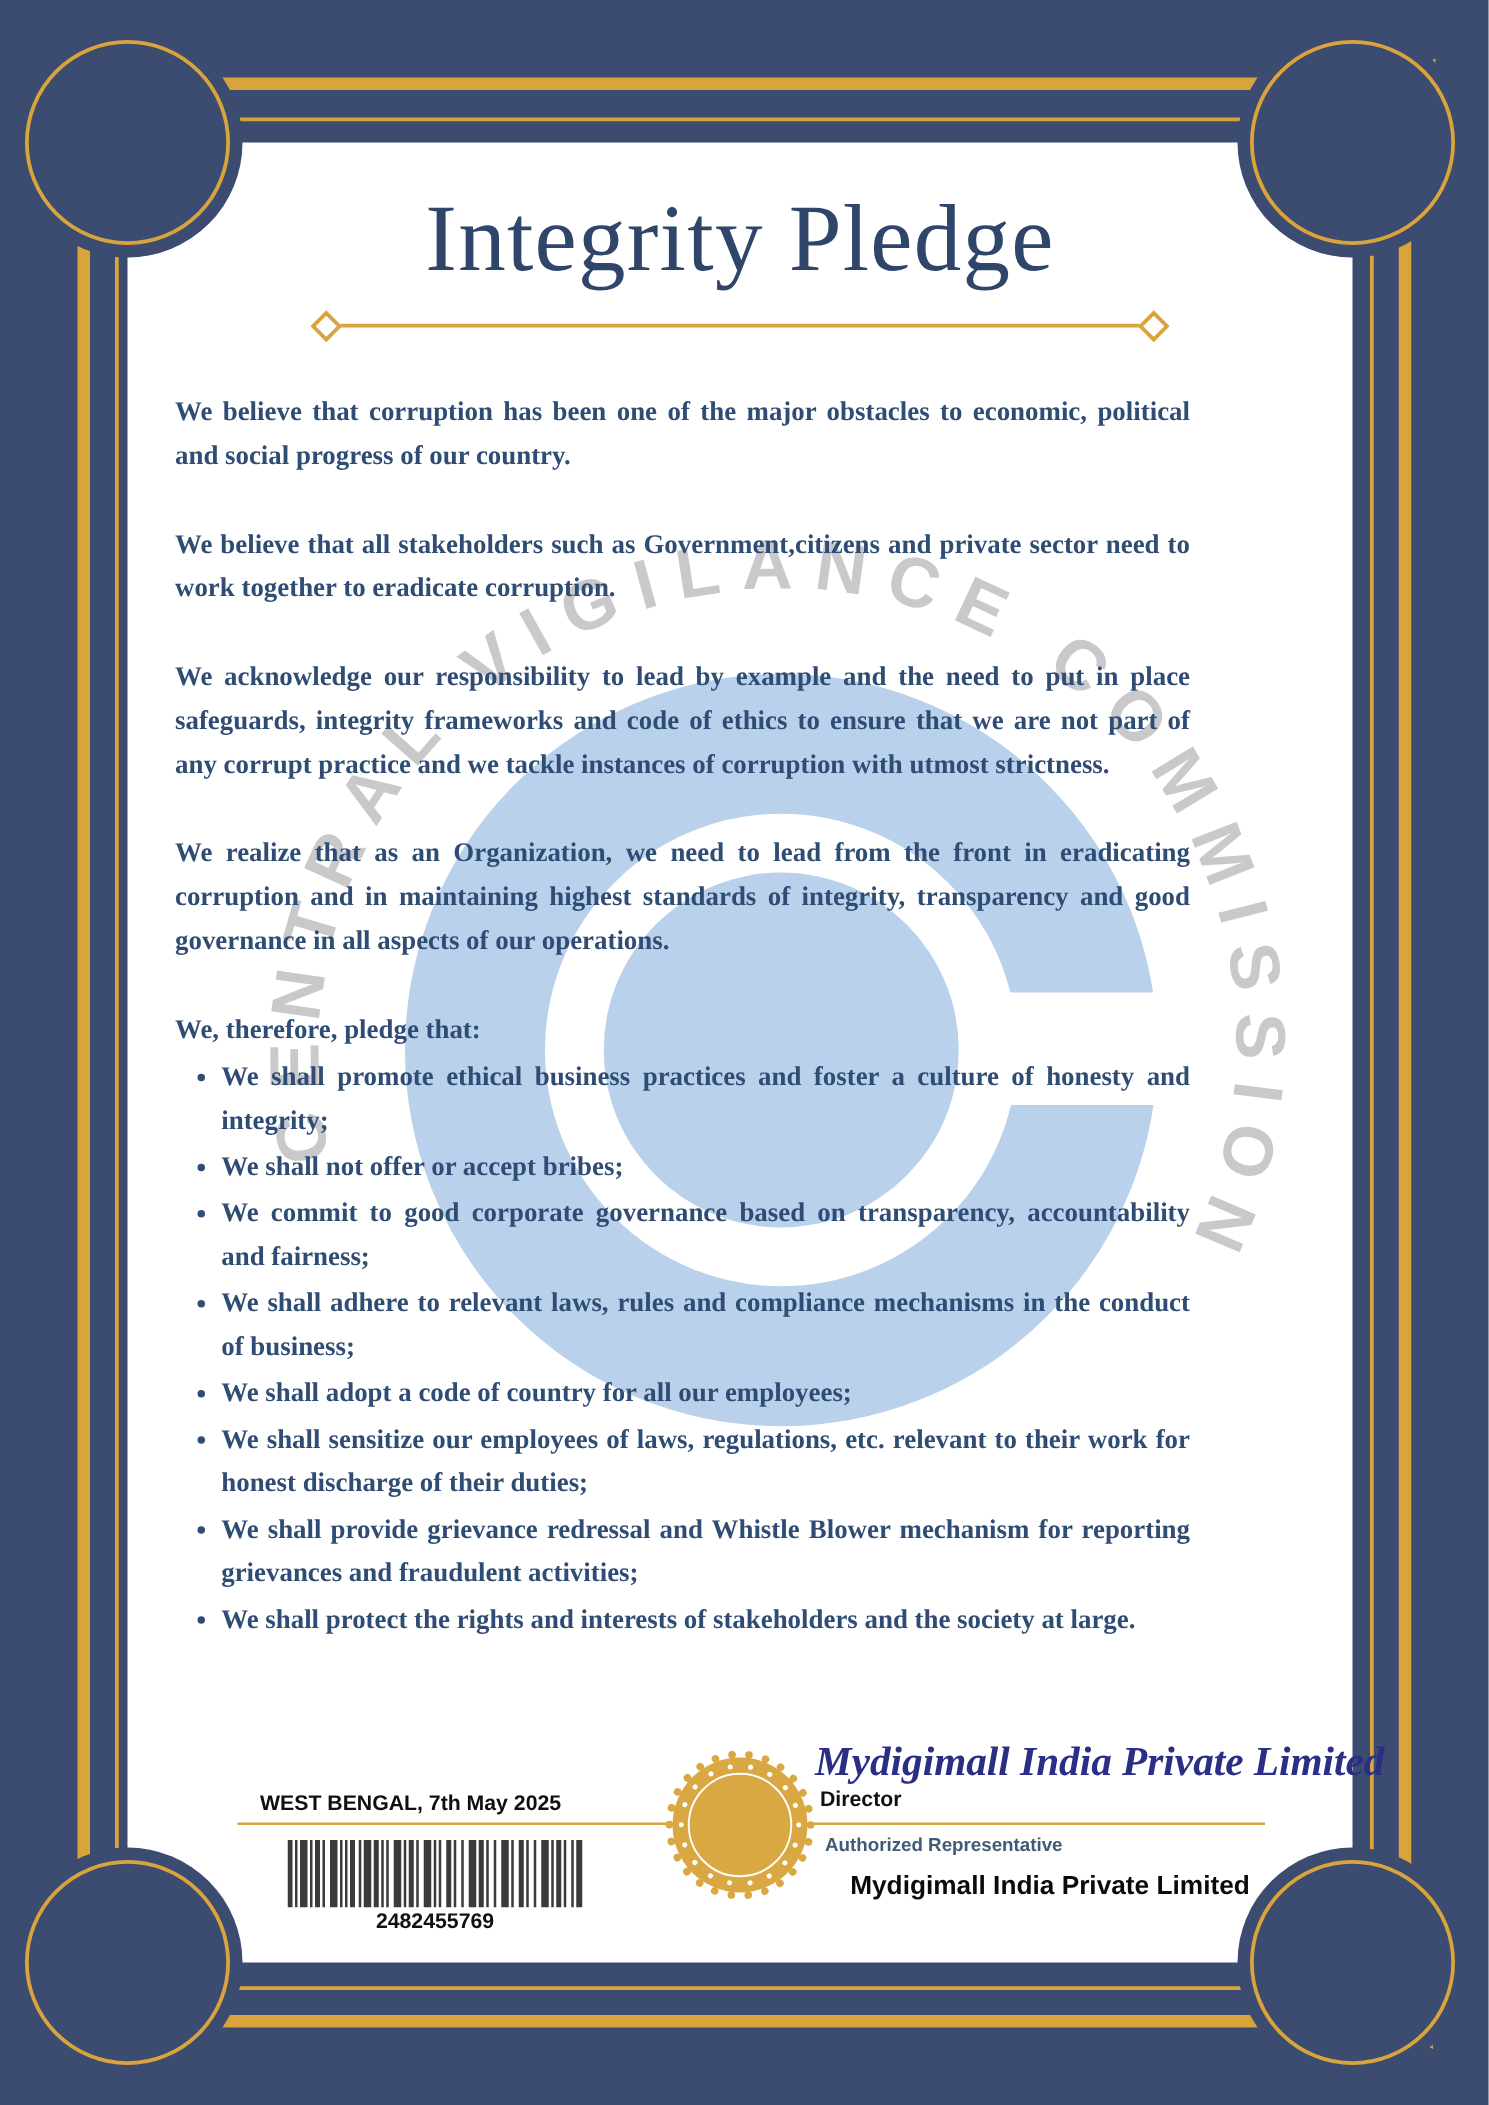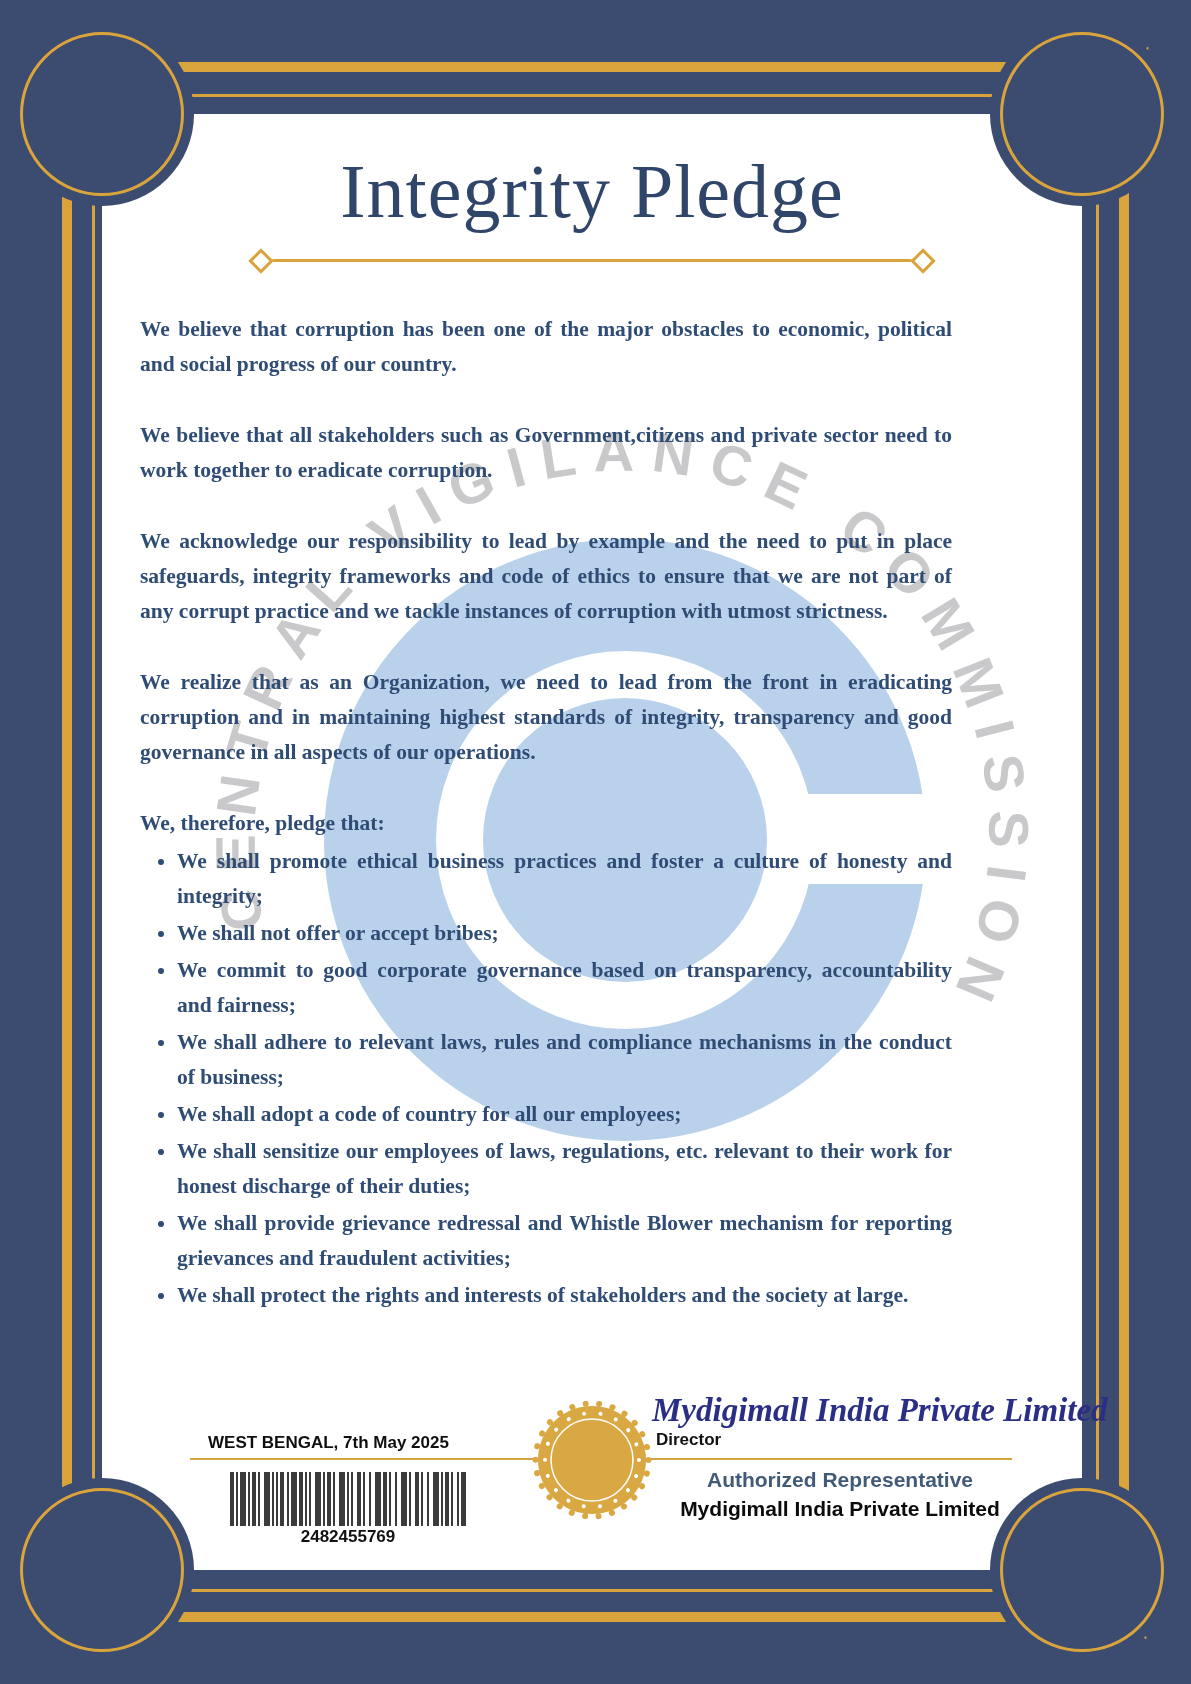--- a/index.html
+++ b/index.html
@@ -83,22 +83,22 @@
   .sig-script {
     position:absolute; left:652px; top:1392px; z-index:4; white-space:nowrap;
     font-family:"Liberation Serif", serif; font-style:italic; font-weight:700;
     font-size:33px; color:#2a2e85;
   }
   .director {
     position:absolute; left:656px; top:1430px; z-index:4;
     font-family:Liberation Sans, sans-serif; font-weight:bold; font-size:17px; color:#111;
   }
   .auth-rep {
-    position:absolute; left:660px; top:1468px; width:360px; text-align:center; z-index:3;
-    font-family:"Liberation Sans", sans-serif; font-weight:bold; font-size:21px; color:#415a78;
+    position:absolute; left:660px; top:1468px; width:360px; text-align:left; z-index:3;
+    font-family:"Liberation Sans", sans-serif; font-weight:bold; font-size:15px; color:#415a78;
   }
   .company {
     position:absolute; left:640px; top:1497px; width:400px; text-align:center; z-index:3;
     font-family:"Liberation Sans", sans-serif; font-weight:bold; font-size:21px; color:#0b0b0b;
   }
   .barcode { position:absolute; left:230px; top:1472px; z-index:3; }
   .barcode-num {
     position:absolute; left:230px; top:1527px; width:236px; text-align:center; z-index:3;
     font-family:"Liberation Sans", sans-serif; font-weight:bold; font-size:17px; color:#111;
   }

